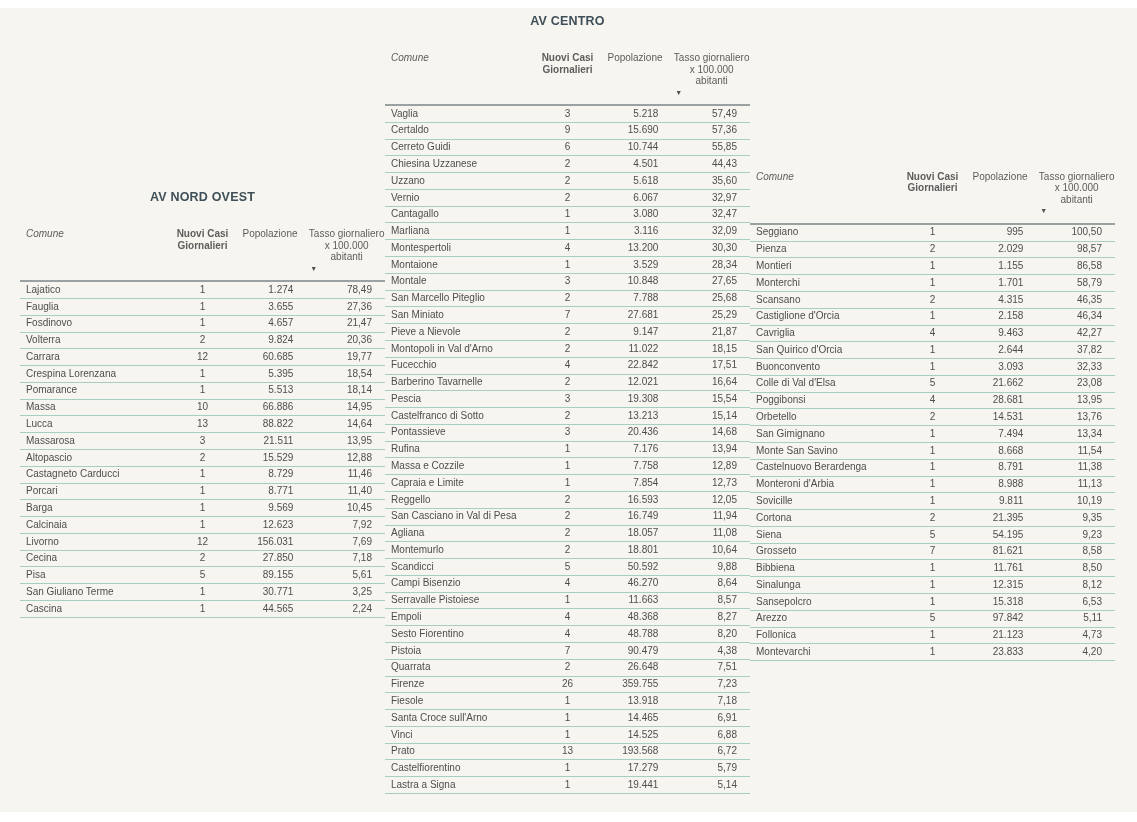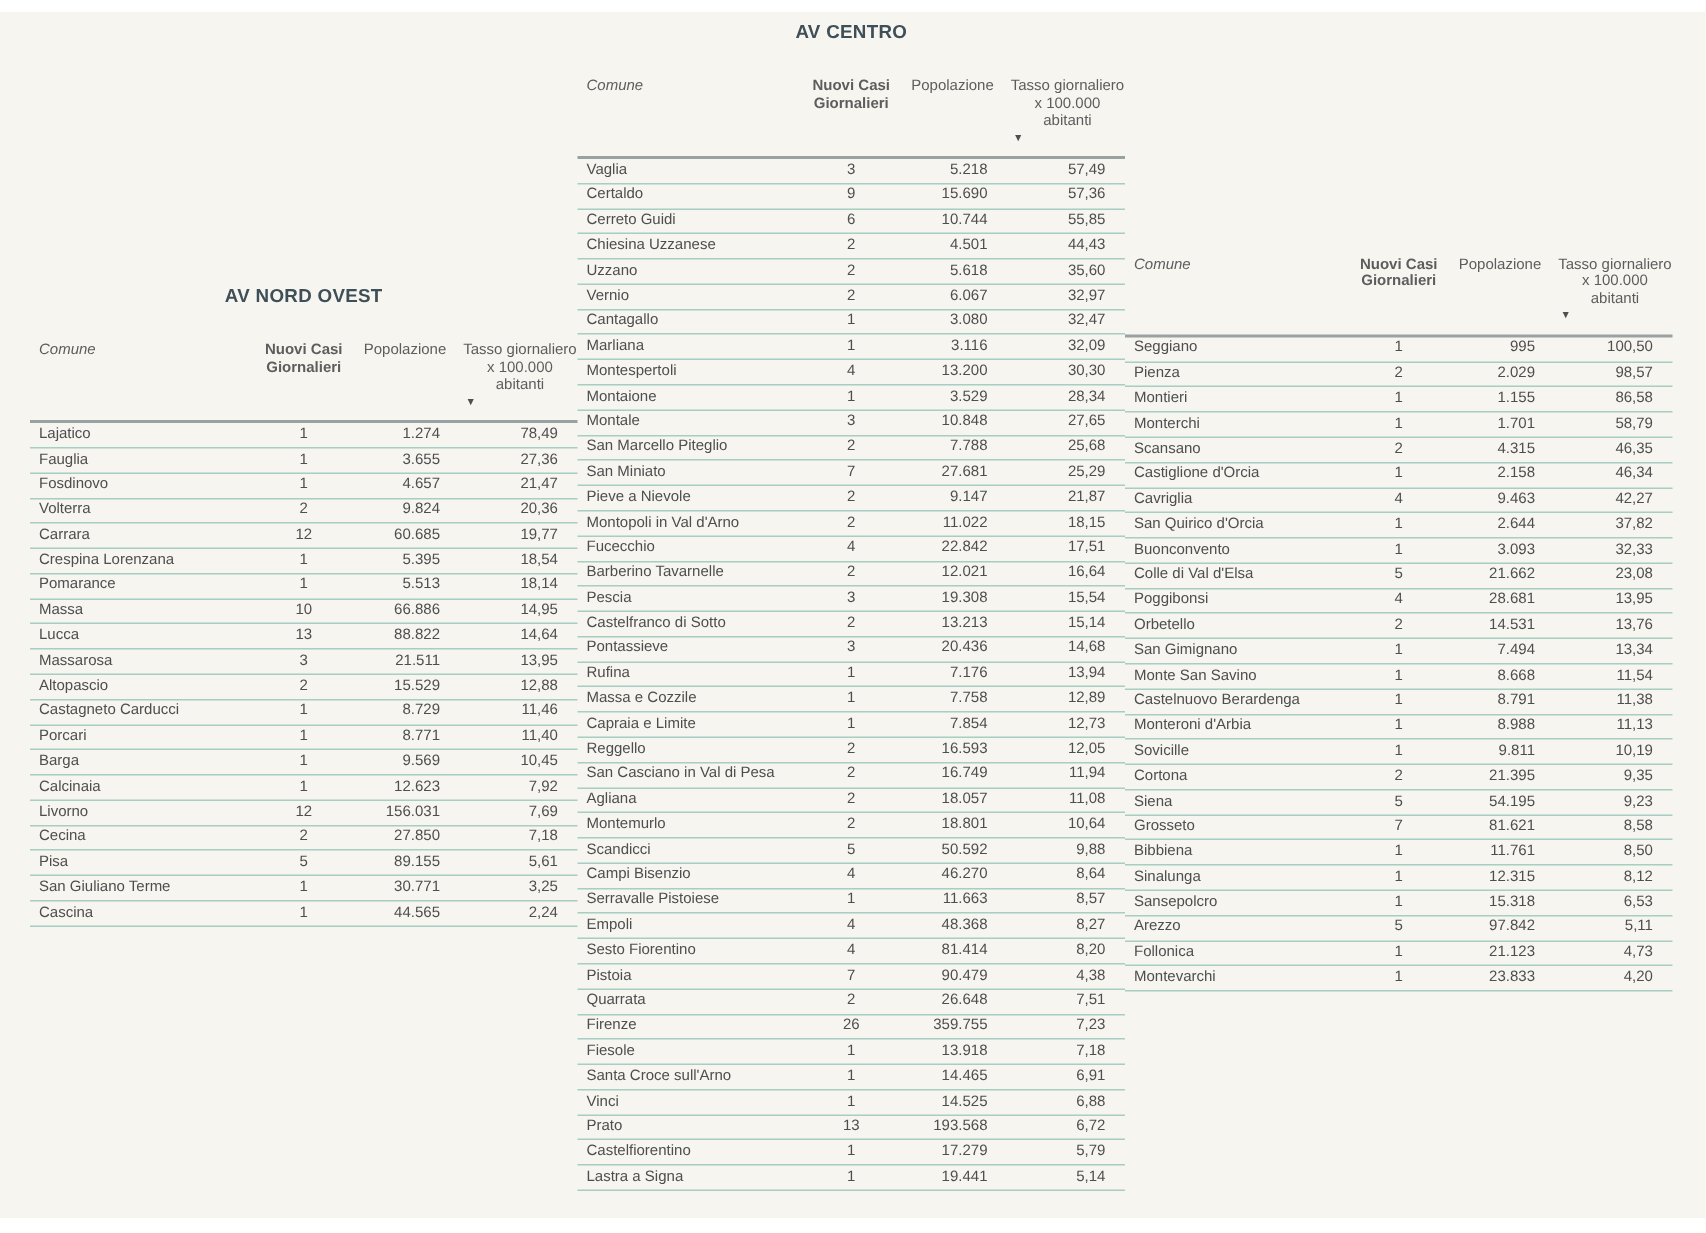--- a/index.html
+++ b/index.html
@@ -388,21 +388,21 @@
           </div>
           <div class="trow">
             <div class="cell c0">Empoli</div>
             <div class="cell c1">4</div>
             <div class="cell c2">48.368</div>
             <div class="cell c3">8,27</div>
           </div>
           <div class="trow">
             <div class="cell c0">Sesto Fiorentino</div>
             <div class="cell c1">4</div>
-            <div class="cell c2">81.414</div>
+            <div class="cell c2">48.788</div>
             <div class="cell c3">8,20</div>
           </div>
           <div class="trow">
             <div class="cell c0">Pistoia</div>
             <div class="cell c1">7</div>
             <div class="cell c2">90.479</div>
             <div class="cell c3">4,38</div>
           </div>
           <div class="trow">
             <div class="cell c0">Quarrata</div>

